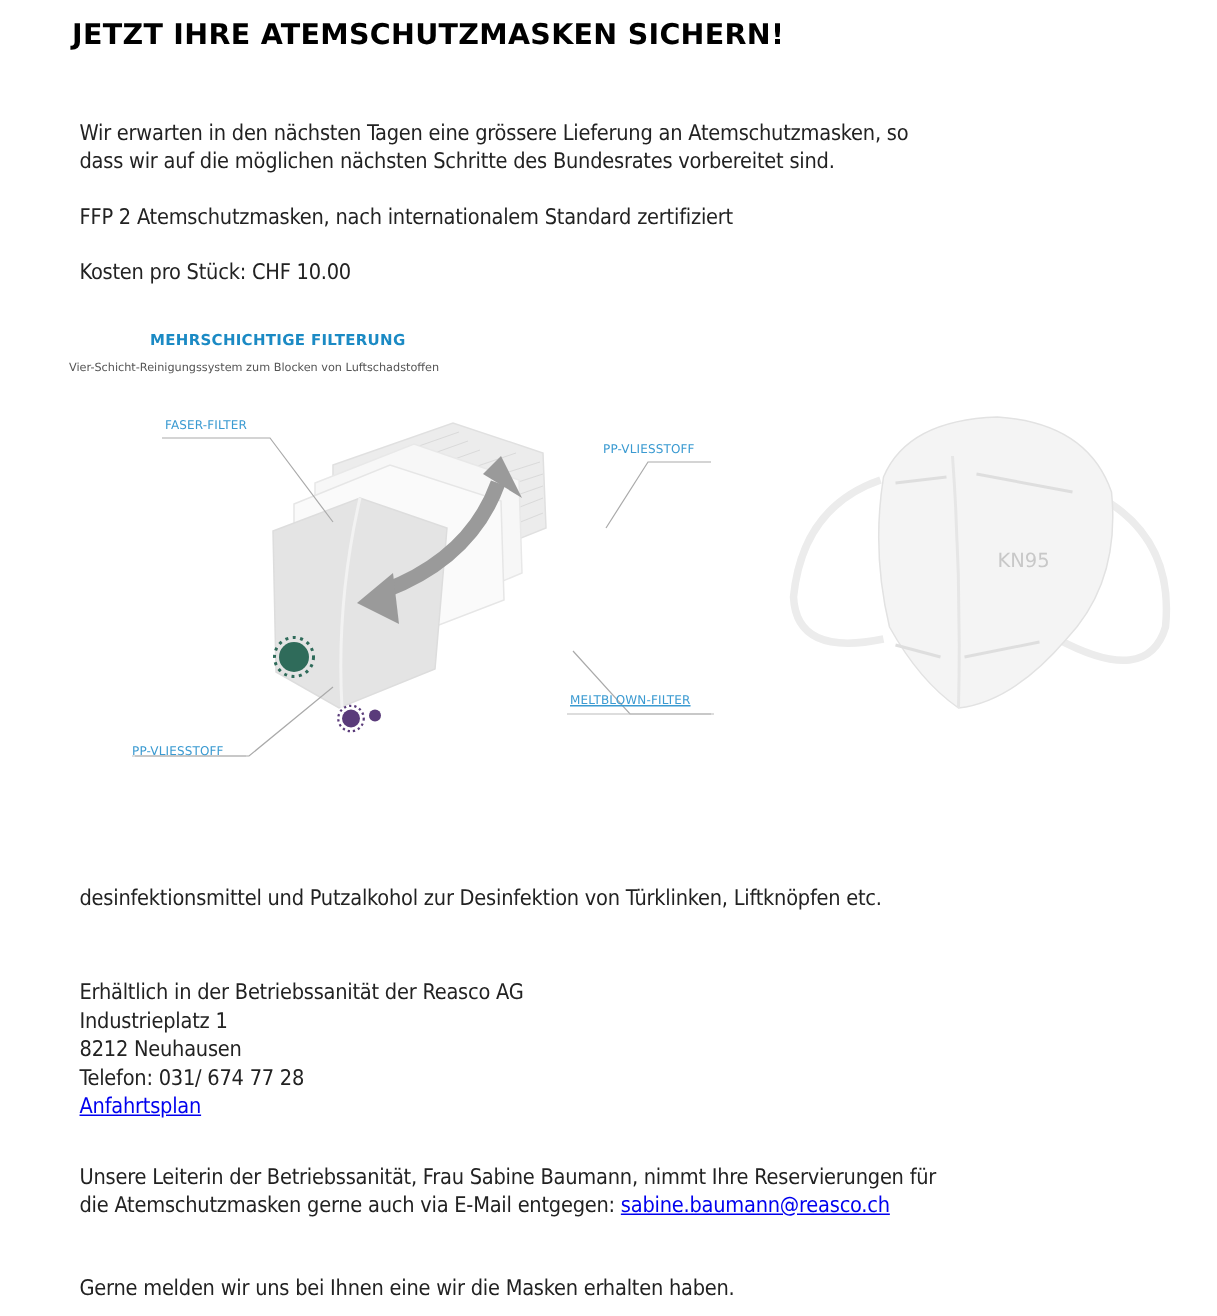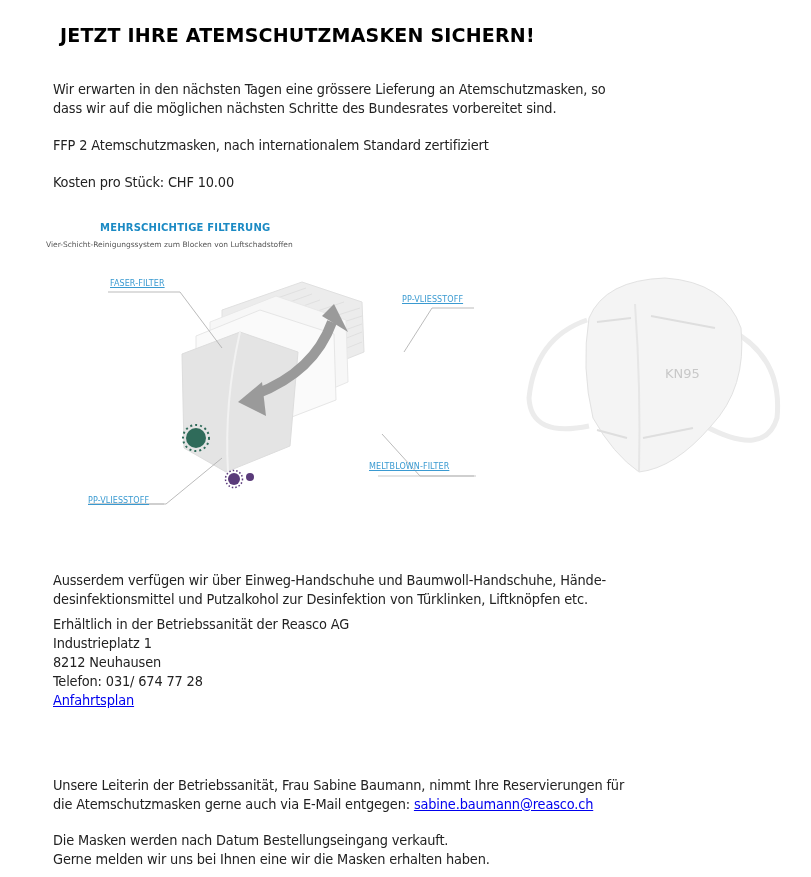--- a/index.html
+++ b/index.html
@@ -1,32 +1,32 @@
 <!DOCTYPE html>
 <html><head>
 <meta charset="utf-8">
 <style>
   html, body { margin: 0; padding: 0; background: #ffffff; }
   body { width: 811px; height: 877px; position: relative; overflow: hidden;
          font-family: "DejaVu Sans", sans-serif; color: #1a1a1a; }
-  .title { position: absolute; left: 48px; top: 12px; margin: 12px;
+  .title { position: absolute; left: 48px; top: 12px; margin: 0;
            font-family: "DejaVu Sans", sans-serif; font-weight: bold; font-size: 19px;
            letter-spacing: 0.2px; color: #000; }
   .p { position: absolute; left: 48px; margin: 5px; font-size: 14.4px; line-height: 19px;
        font-family: "DejaVu Sans Condensed", "DejaVu Sans", sans-serif; color: #222;
        letter-spacing: -0.15px; }
   a { color: #0000ee; }
 
   .diagram { position: absolute; left: 44px; top: 212px; width: 456px; height: 310px; }
   .diag-title { position: absolute; left: 56px; top: 10px; font-size: 10px; font-weight: bold;
                 color: #1b8ac4; font-family: "DejaVu Sans", sans-serif; letter-spacing: 0.2px; }
   .diag-sub { position: absolute; left: 2px; top: 28px; font-size: 7.5px; color: #555;
               font-family: "DejaVu Sans", sans-serif; }
   .diag-label { position: absolute; font-size: 8px; color: #3a9ad1;
-                font-family: "DejaVu Sans", sans-serif; letter-spacing: 0.1px; text-decoration: underline; }
+                font-family: "DejaVu Sans", sans-serif; letter-spacing: 0.1px; }
   .mask-photo { position: absolute; left: 515px; top: 258px; width: 290px; height: 230px; }
 </style>
 </head>
 <body>
 
 <h1 class="title">JETZT IHRE ATEMSCHUTZMASKEN SICHERN!</h1>
 
 <p class="p" style="top:75px">
   <span>Wir erwarten in den nächsten Tagen eine grössere Lieferung an Atemschutzmasken, so</span><br>
   <span>dass wir auf die möglichen nächsten Schritte des Bundesrates vorbereitet sind.</span>
@@ -83,48 +83,48 @@
       <polyline points="430,96 388,96 360,140"></polyline>
       <polyline points="430,264 376,264 338,222"></polyline>
       <polyline points="46,292 122,292 178,246"></polyline>
       <line x1="44" y1="292" x2="120" y2="292" stroke="#bbbbbb"></line>
       <line x1="334" y1="264" x2="432" y2="264" stroke="#bbbbbb"></line>
     </g>
   </svg>
 
   <div class="diag-label" style="left:66px;top:67px">FASER-FILTER</div>
   <div class="diag-label" style="left:358px;top:83px">PP-VLIESSTOFF</div>
-  <div class="diag-label" style="left:325px;top:250px;">MELTBLOWN-FILTER</div>
+  <div class="diag-label" style="left:336px;top:250px;text-decoration:underline">MELTBLOWN-FILTER</div>
   <div class="diag-label" style="left:44px;top:284px">PP-VLIESSTOFF</div>
 </div>
 
 <svg class="mask-photo" viewBox="0 0 290 230">
   <path d="M72,62 Q20,80 14,140 Q16,180 74,168" stroke="#ececec" stroke-width="5" fill="none"></path>
   <path d="M216,72 Q268,100 262,160 Q250,200 190,168" stroke="#ececec" stroke-width="5" fill="none"></path>
   <path d="M74,60 Q90,22 150,20 Q210,24 226,70 Q232,130 196,168 Q160,210 124,214 Q98,196 78,160 Q66,110 74,60 Z" fill="#f4f4f4" stroke="#e2e2e2"></path>
   <path d="M120,46 Q126,130 124,214" stroke="#e6e6e6" stroke-width="2" fill="none"></path>
   <path d="M82,64 L116,60 M136,58 L200,70" stroke="#dedede" stroke-width="2" fill="none"></path>
   <path d="M82,172 L112,180 M128,180 L178,170" stroke="#dedede" stroke-width="2" fill="none"></path>
   <text x="150" y="120" font-family="DejaVu Sans, sans-serif" font-size="13" fill="#c8c8c8">KN95</text>
 </svg>
 
 <p class="p" style="top:566px">
-  <span>Ausserdem verfügen wir über Einweg-Handschuhe und Baumwoll-Handschuhe, Hände-</span><br>
+  <br>
   <span>desinfektionsmittel und Putzalkohol zur Desinfektion von Türklinken, Liftknöpfen etc.</span>
 </p>
 
-<p class="p" style="top:610px">
+<p class="p" style="top:648px">
   <span>Erhältlich in der Betriebssanität der Reasco AG</span><br>
   <span>Industrieplatz 1</span><br>
   <span>8212 Neuhausen</span><br>
   <span>Telefon: 031/ 674 77 28</span><br>
   <a href="#">Anfahrtsplan</a>
 </p>
 
 <p class="p" style="top:771px">
   <span>Unsere Leiterin der Betriebssanität, Frau Sabine Baumann, nimmt Ihre Reservierungen für</span><br>
   <span>die Atemschutzmasken gerne auch via E-Mail entgegen: </span><a href="#">sabine.baumann@reasco.ch</a>
 </p>
 
 <p class="p" style="top:826px">
-  <span>Die Masken werden nach Datum Bestellungseingang verkauft.</span><br>
+  <br>
   <span>Gerne melden wir uns bei Ihnen eine wir die Masken erhalten haben.</span>
 </p>
 
 </body></html>

